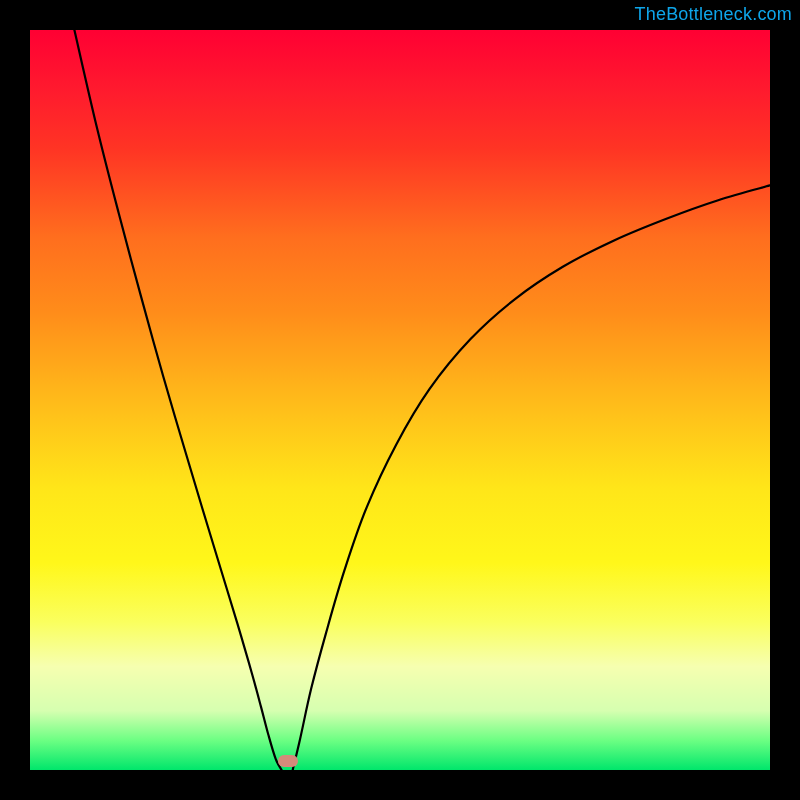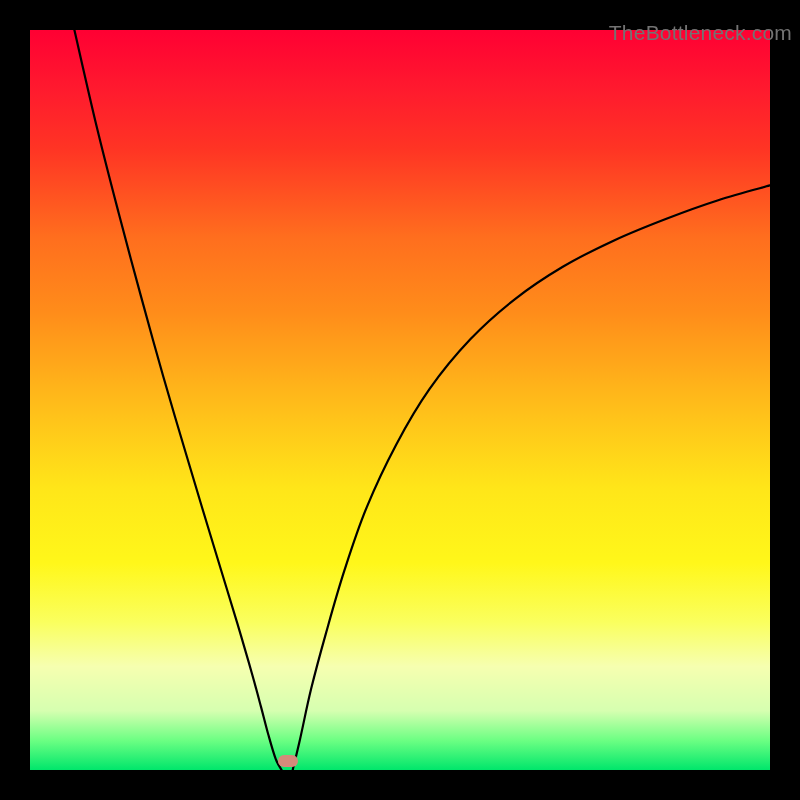--- a/index.html
+++ b/index.html
@@ -65,26 +65,25 @@
     width: 20px;
     height: 12px;
     border-radius: 6px;
     background: #d38b7a;
     transform: translate(-50%, -50%);
   }
   .watermark {
     position: absolute;
     top: 4px;
     right: 8px;
-    color: #737373;
-    font-size: 21px;
+    color: #0ea5e9;
+    font-size: 18px;
     font-weight: 500;
     letter-spacing: 0.2px;
     user-select: none;
-    margin-top: 17px;
   }
 </style>
 </head>
 <body>
 
 <div class="frame">
 
   <div class="plot-area">
     <div class="gradient"></div>
 

